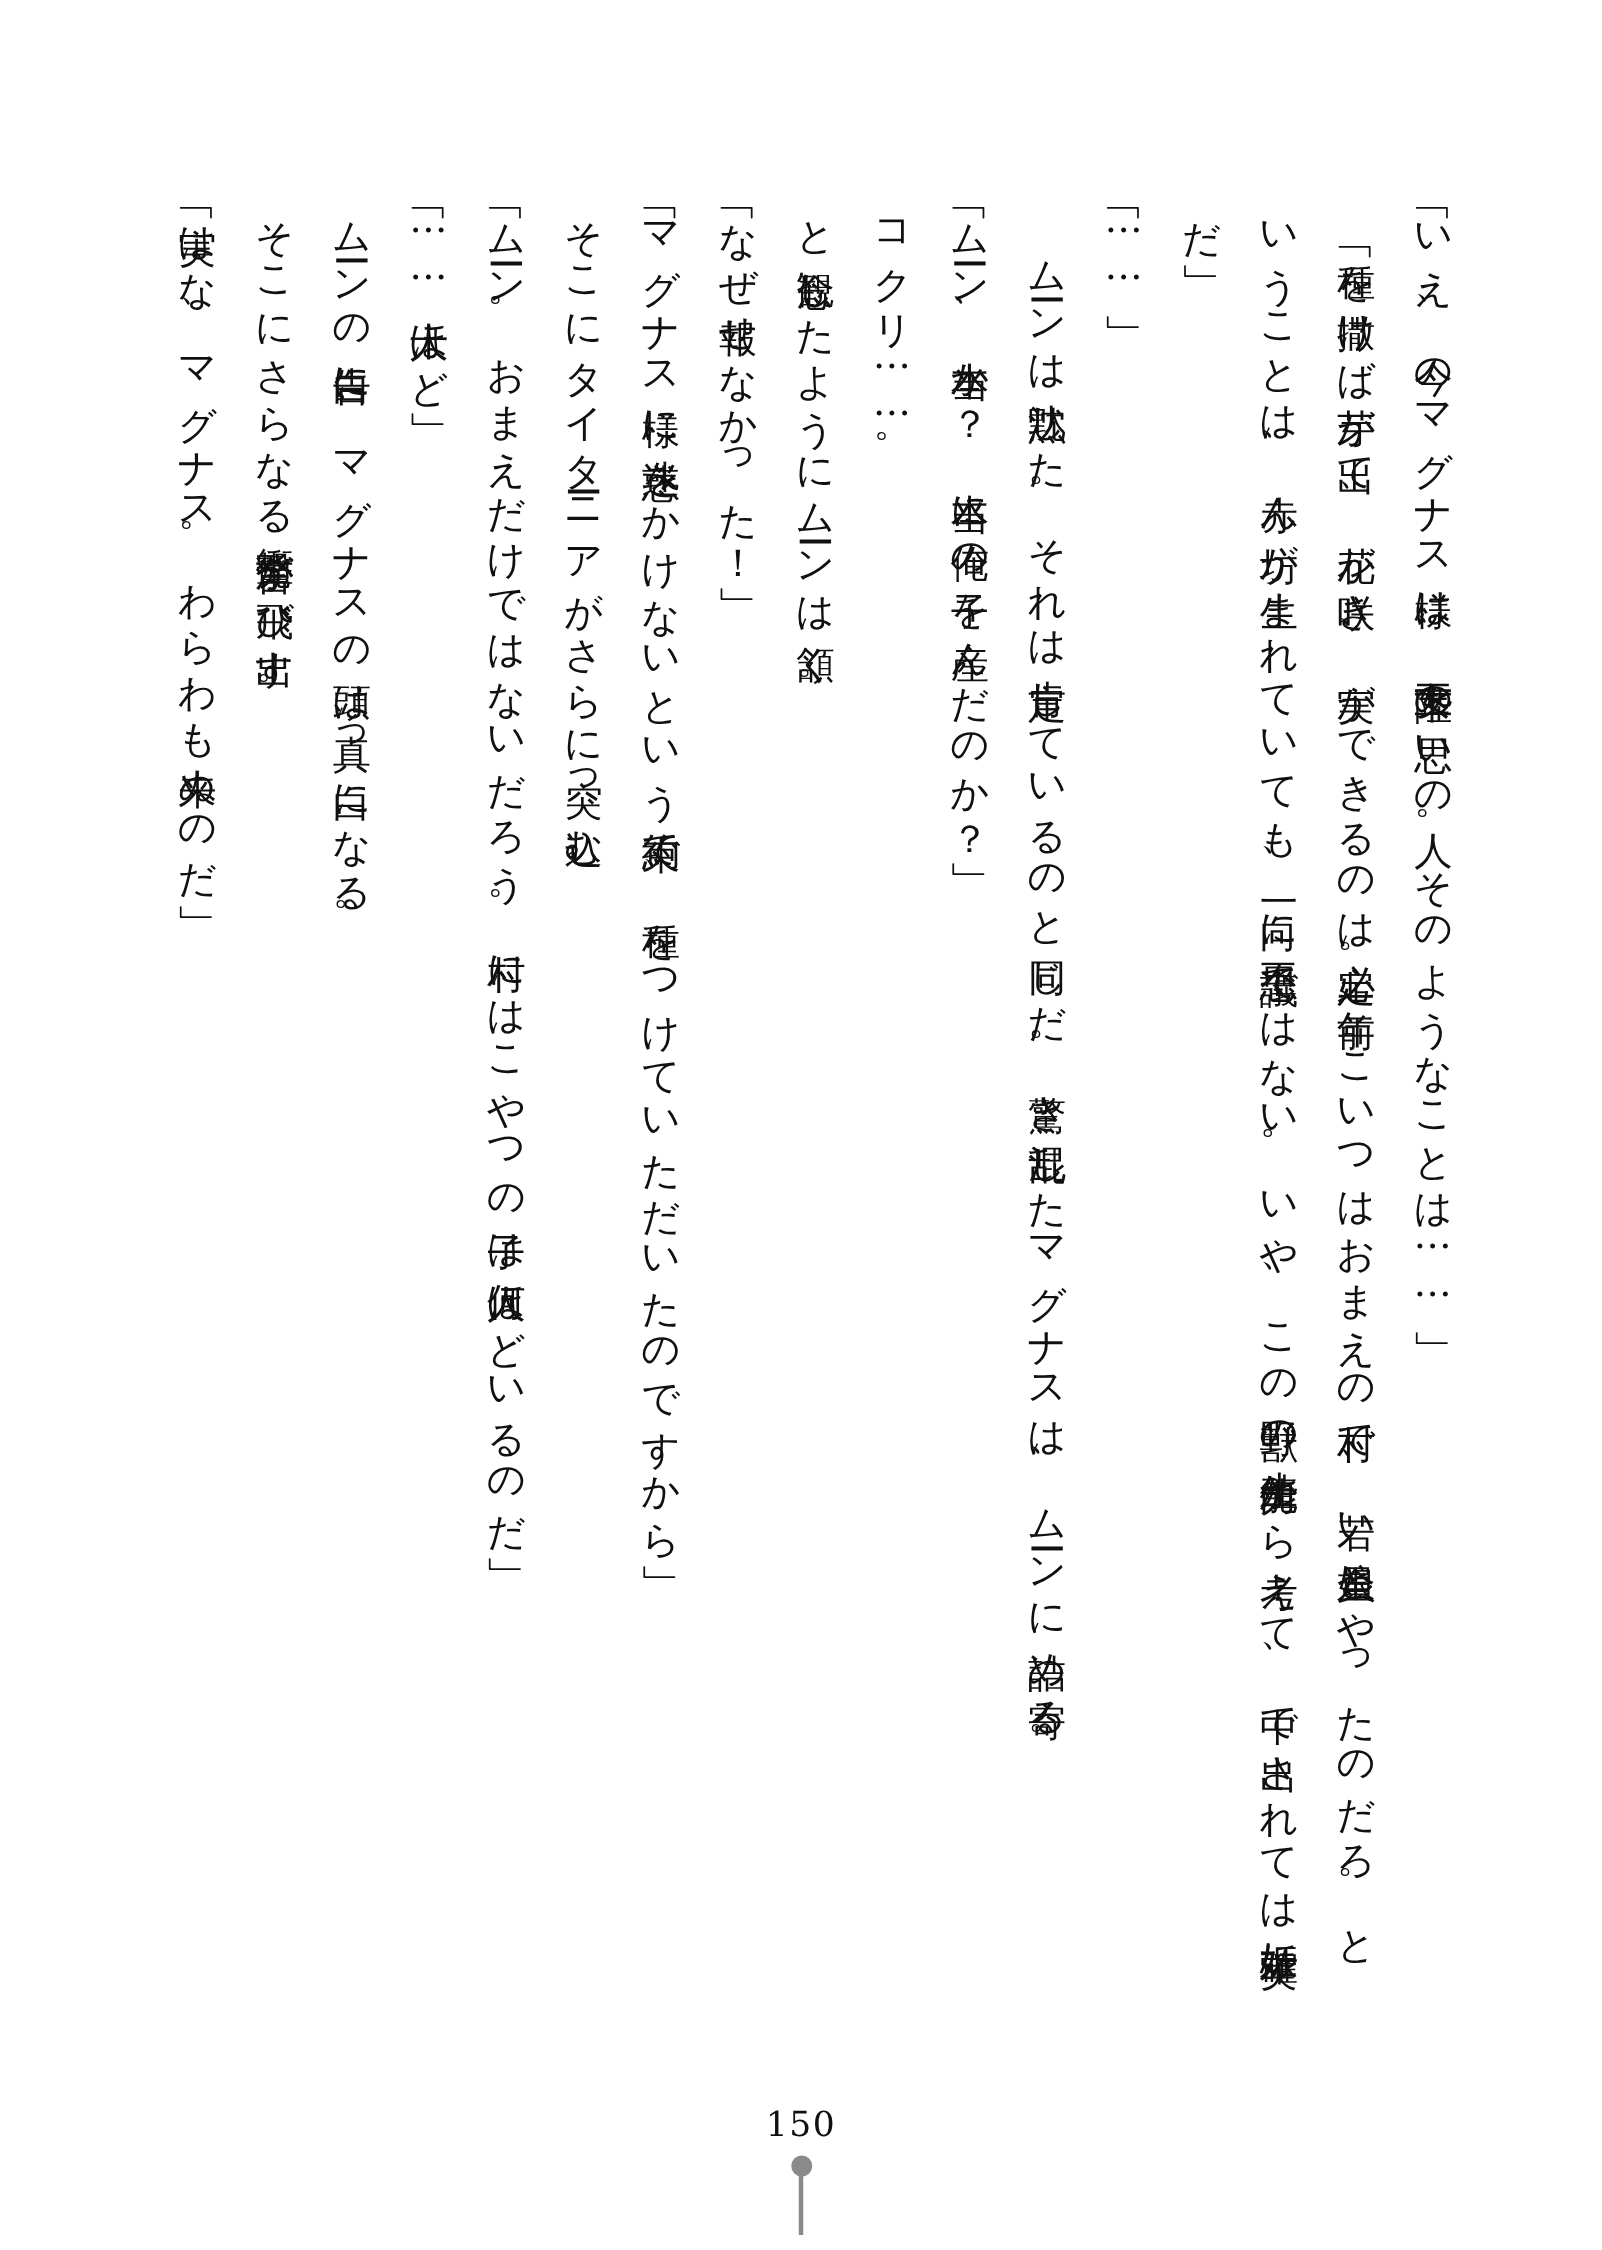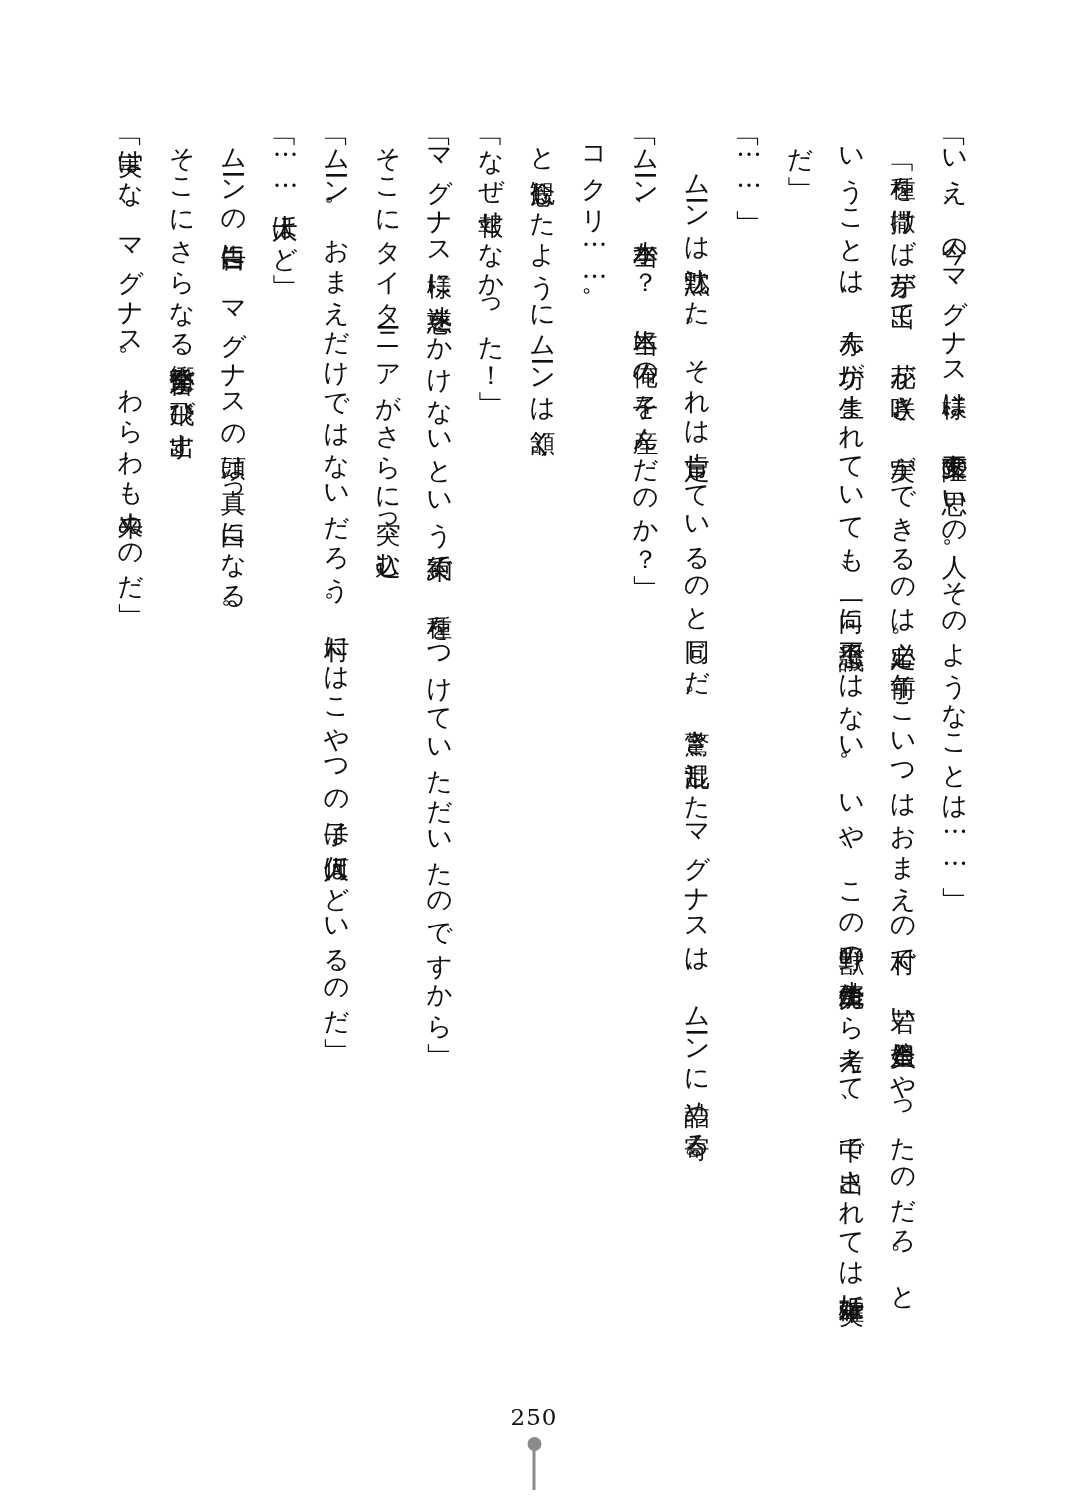--- a/index.html
+++ b/index.html
@@ -89,16 +89,16 @@
     <p>「なぜ報せなかった！」</p>
     <p>「マグナス様に迷惑をかけないという約束で、種をつけていただいたのですから」</p>
     <p>そこにタイターニアがさらに突っ込む。</p>
     <p>「ムーン。おまえだけではないだろう。村にはこやつの子は何人ほどいるのだ」</p>
     <p>「……十人ほど」</p>
     <p>ムーンの告白に、マグナスの頭は真っ白になる。</p>
     <p>そこにさらなる衝撃発言が飛び出す。</p>
     <p>「実はな、マグナス。わらわも来ぬのだ」</p>
   </div>
 
-  <div class="page-number">250</div>
+  <div class="page-number">150</div>
   <div class="footer-mark"></div>
 
 </div>
 
 </body></html>

